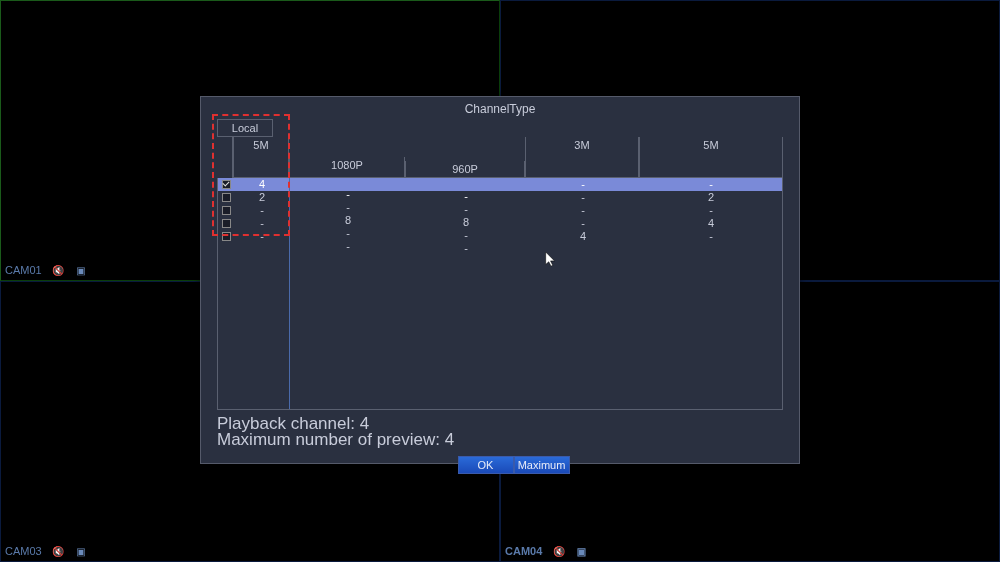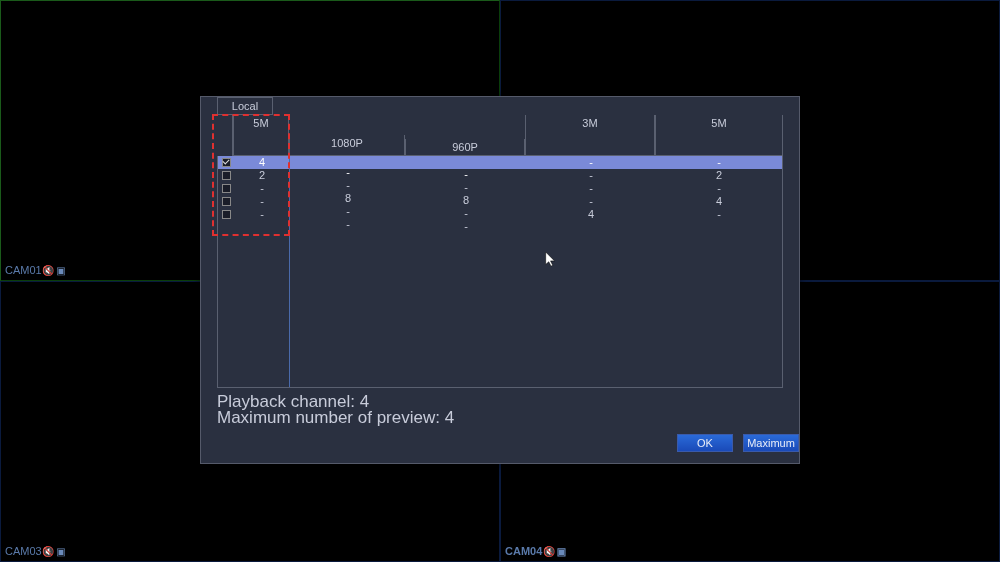--- a/index.html
+++ b/index.html
@@ -22,21 +22,21 @@
   .quad-br { left: 500px; top: 281px; width: 500px; height: 281px; border: 1px solid #0a1a3d; font-weight: bold; }
   
   .cam-label {
     position: absolute;
     bottom: 4px;
     left: 4px;
     color: #5a7aaa;
     font-size: 11px;
     display: flex;
     align-items: center;
-    gap: 1px;
+    gap: 11px;
   }
   .cam-icon {
     display: inline-block;
     font-size: 10px;
     color: #6a8aba;
   }
   
   .dialog {
     position: absolute;
     left: 200px;
@@ -82,21 +82,21 @@
   .hcell {
     text-align: center;
     border: 1px solid #5a6070;
     border-top: none;
     padding: 2px 0;
   }
   .col-cb { width: 16px; border-right: 1px solid #5a6070; }
   .col-5m-local { width: 56px; }
   .col-1080p { width: 116px; margin-top: 20px; }
   .col-960p { width: 120px; margin-top: 24px; }
-  .col-3m { width: 130px; }
+  .col-3m { width: 114px; }
   .col-5m-ip { flex: 1; }
   
   .table-body {
     border: 1px solid #5a6070;
     border-top: none;
     height: 232px;
     position: relative;
   }
   
   .data-row {
@@ -161,22 +161,22 @@
   
   .footer-text {
     color: #c8ccda;
     font-size: 17px;
     margin: 6px 16px 0 16px;
     line-height: 16px;
   }
   
   .button-row {
     display: flex;
-    justify-content: flex-end;
-    gap: 10px;
+    justify-content: center;
+    gap: 0;
     margin-top: 8px;
     margin-left: 27px;
   }
   .btn {
     background: linear-gradient(#2a6ad8, #1a4ab8);
     border: 1px solid #3a5aaa;
     color: #e8ecf8;
     font-size: 11px;
     padding: 2px 0;
     width: 56px;
@@ -215,20 +215,21 @@
   </div>
   <div class="quad quad-br">
     <div class="cam-label">
       <span>CAM04</span>
       <span class="cam-icon">🔇</span>
       <span class="cam-icon">▣</span>
     </div>
   </div>
 
   <div class="dialog">
+    <div class="dialog-title">ChannelType</div>
 
     <div class="table-wrap">
       <div class="group-row">
         <div class="group-cell-cb"></div>
         <div class="group-cell group-local">Local</div>
       </div>
       <div class="header-row">
         <div class="col-cb"></div>
         <div class="hcell col-5m-local">5M</div>
         <div class="hcell col-1080p">1080P</div>

